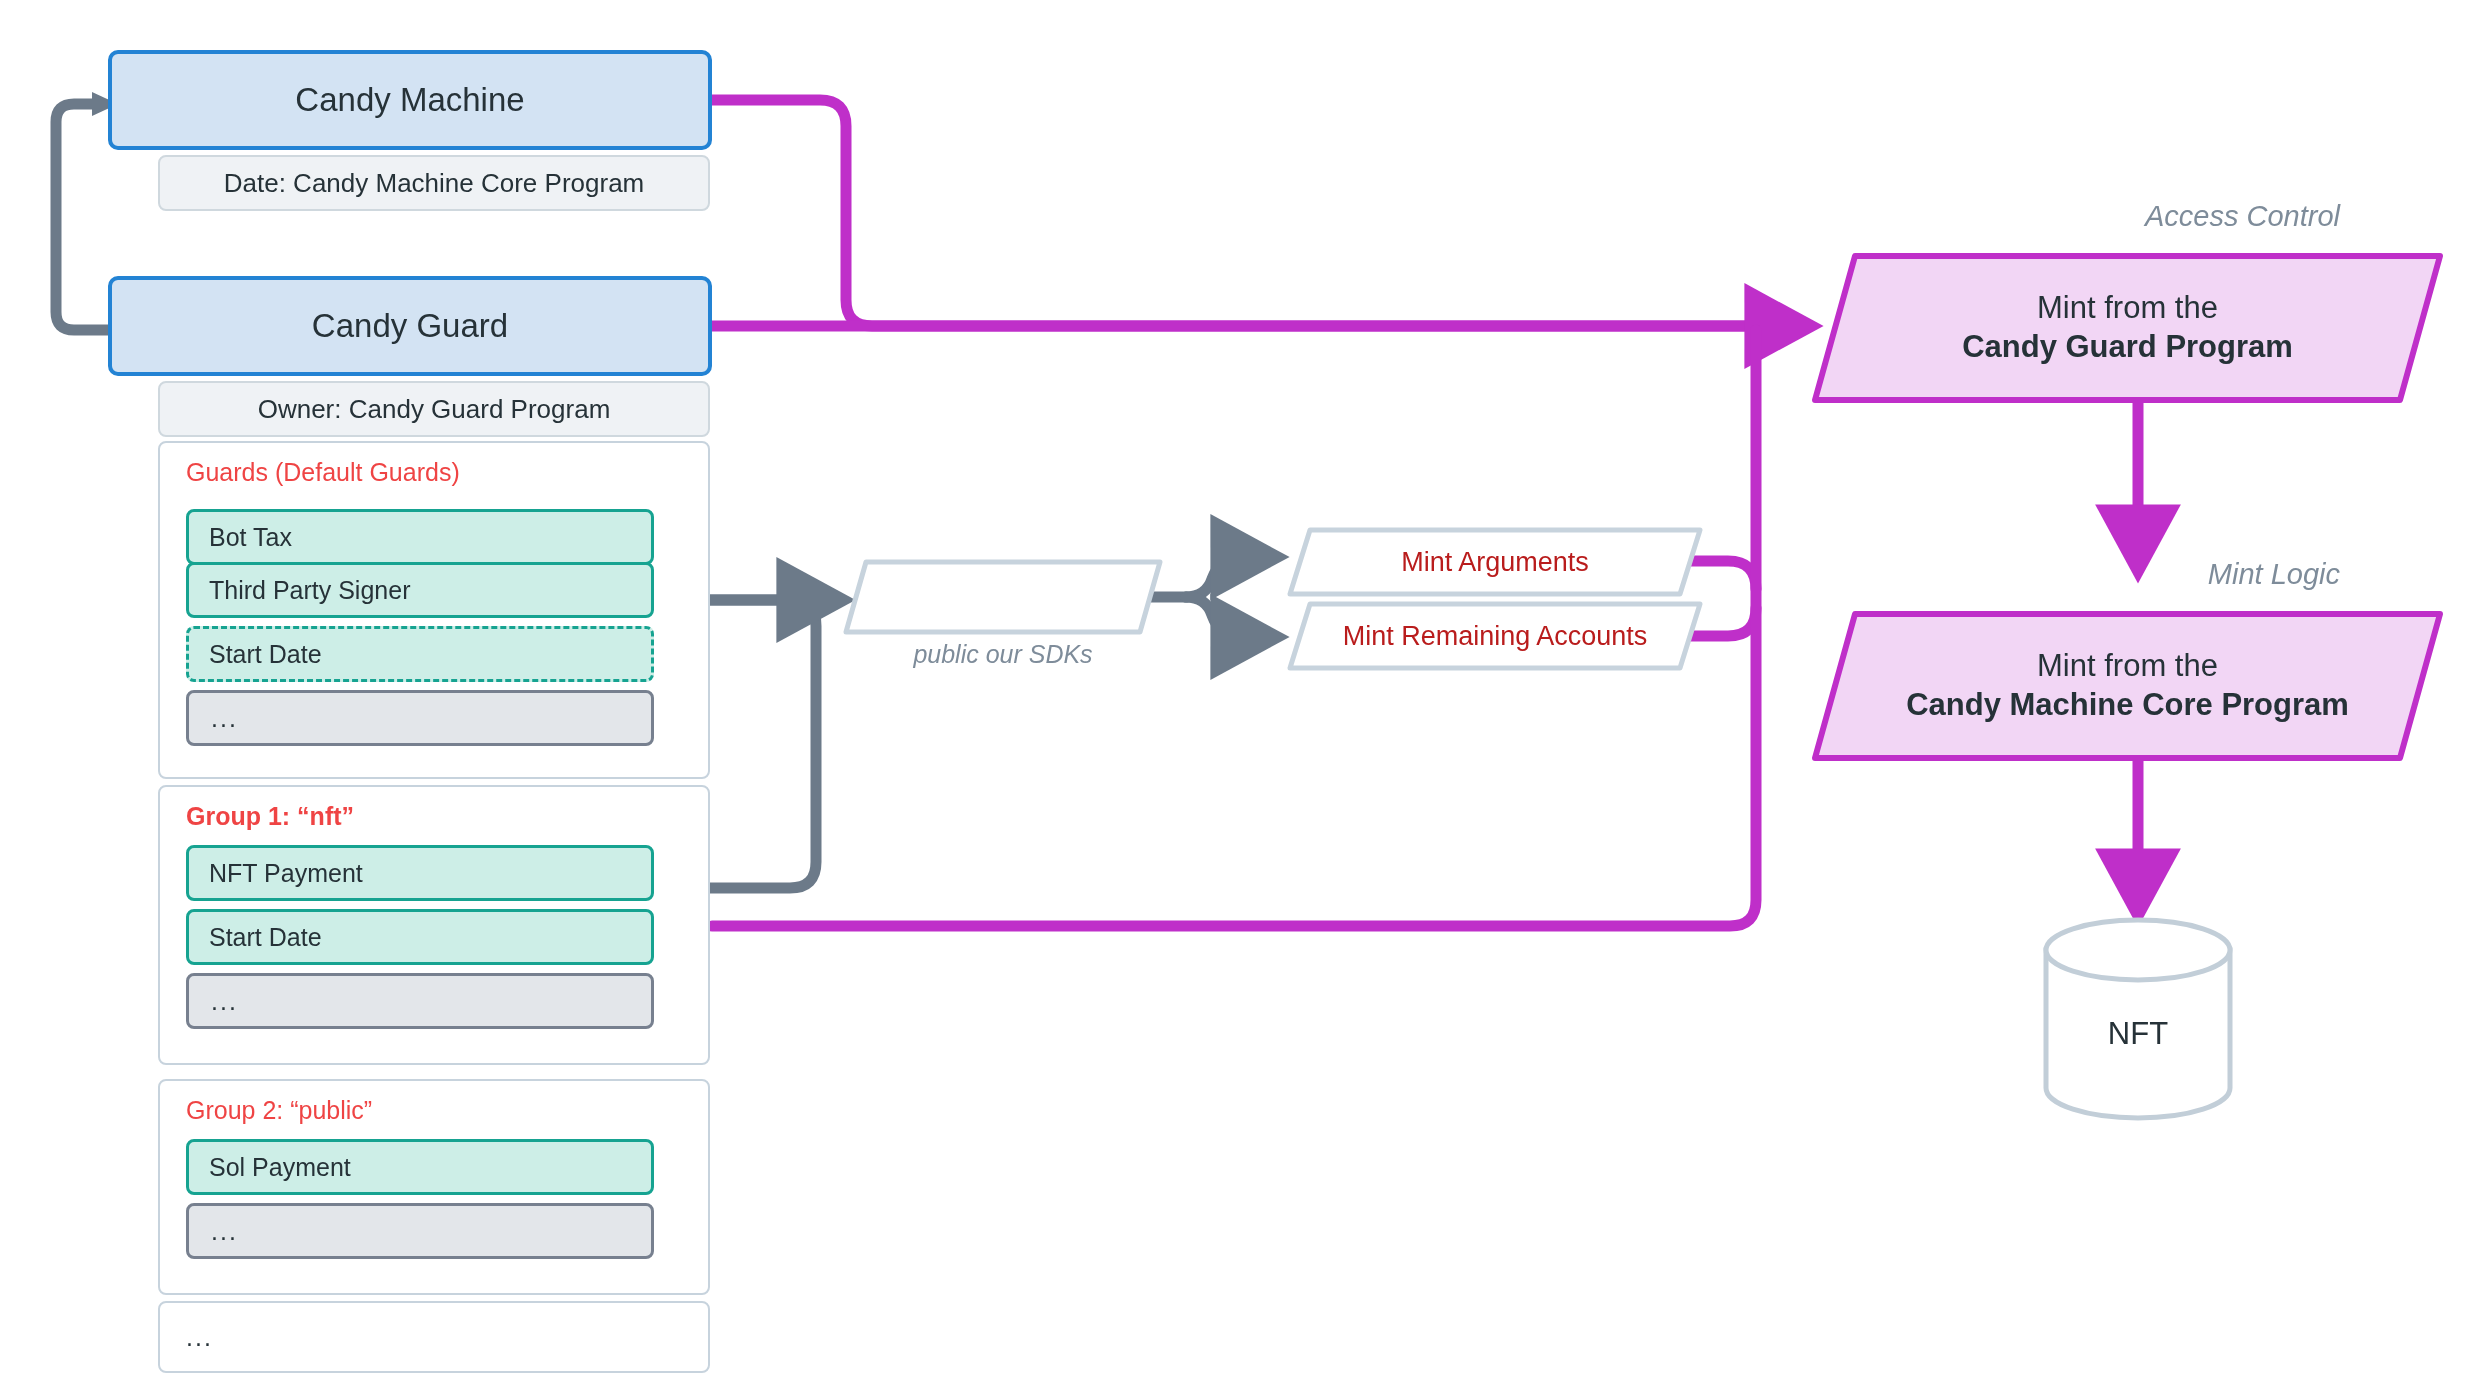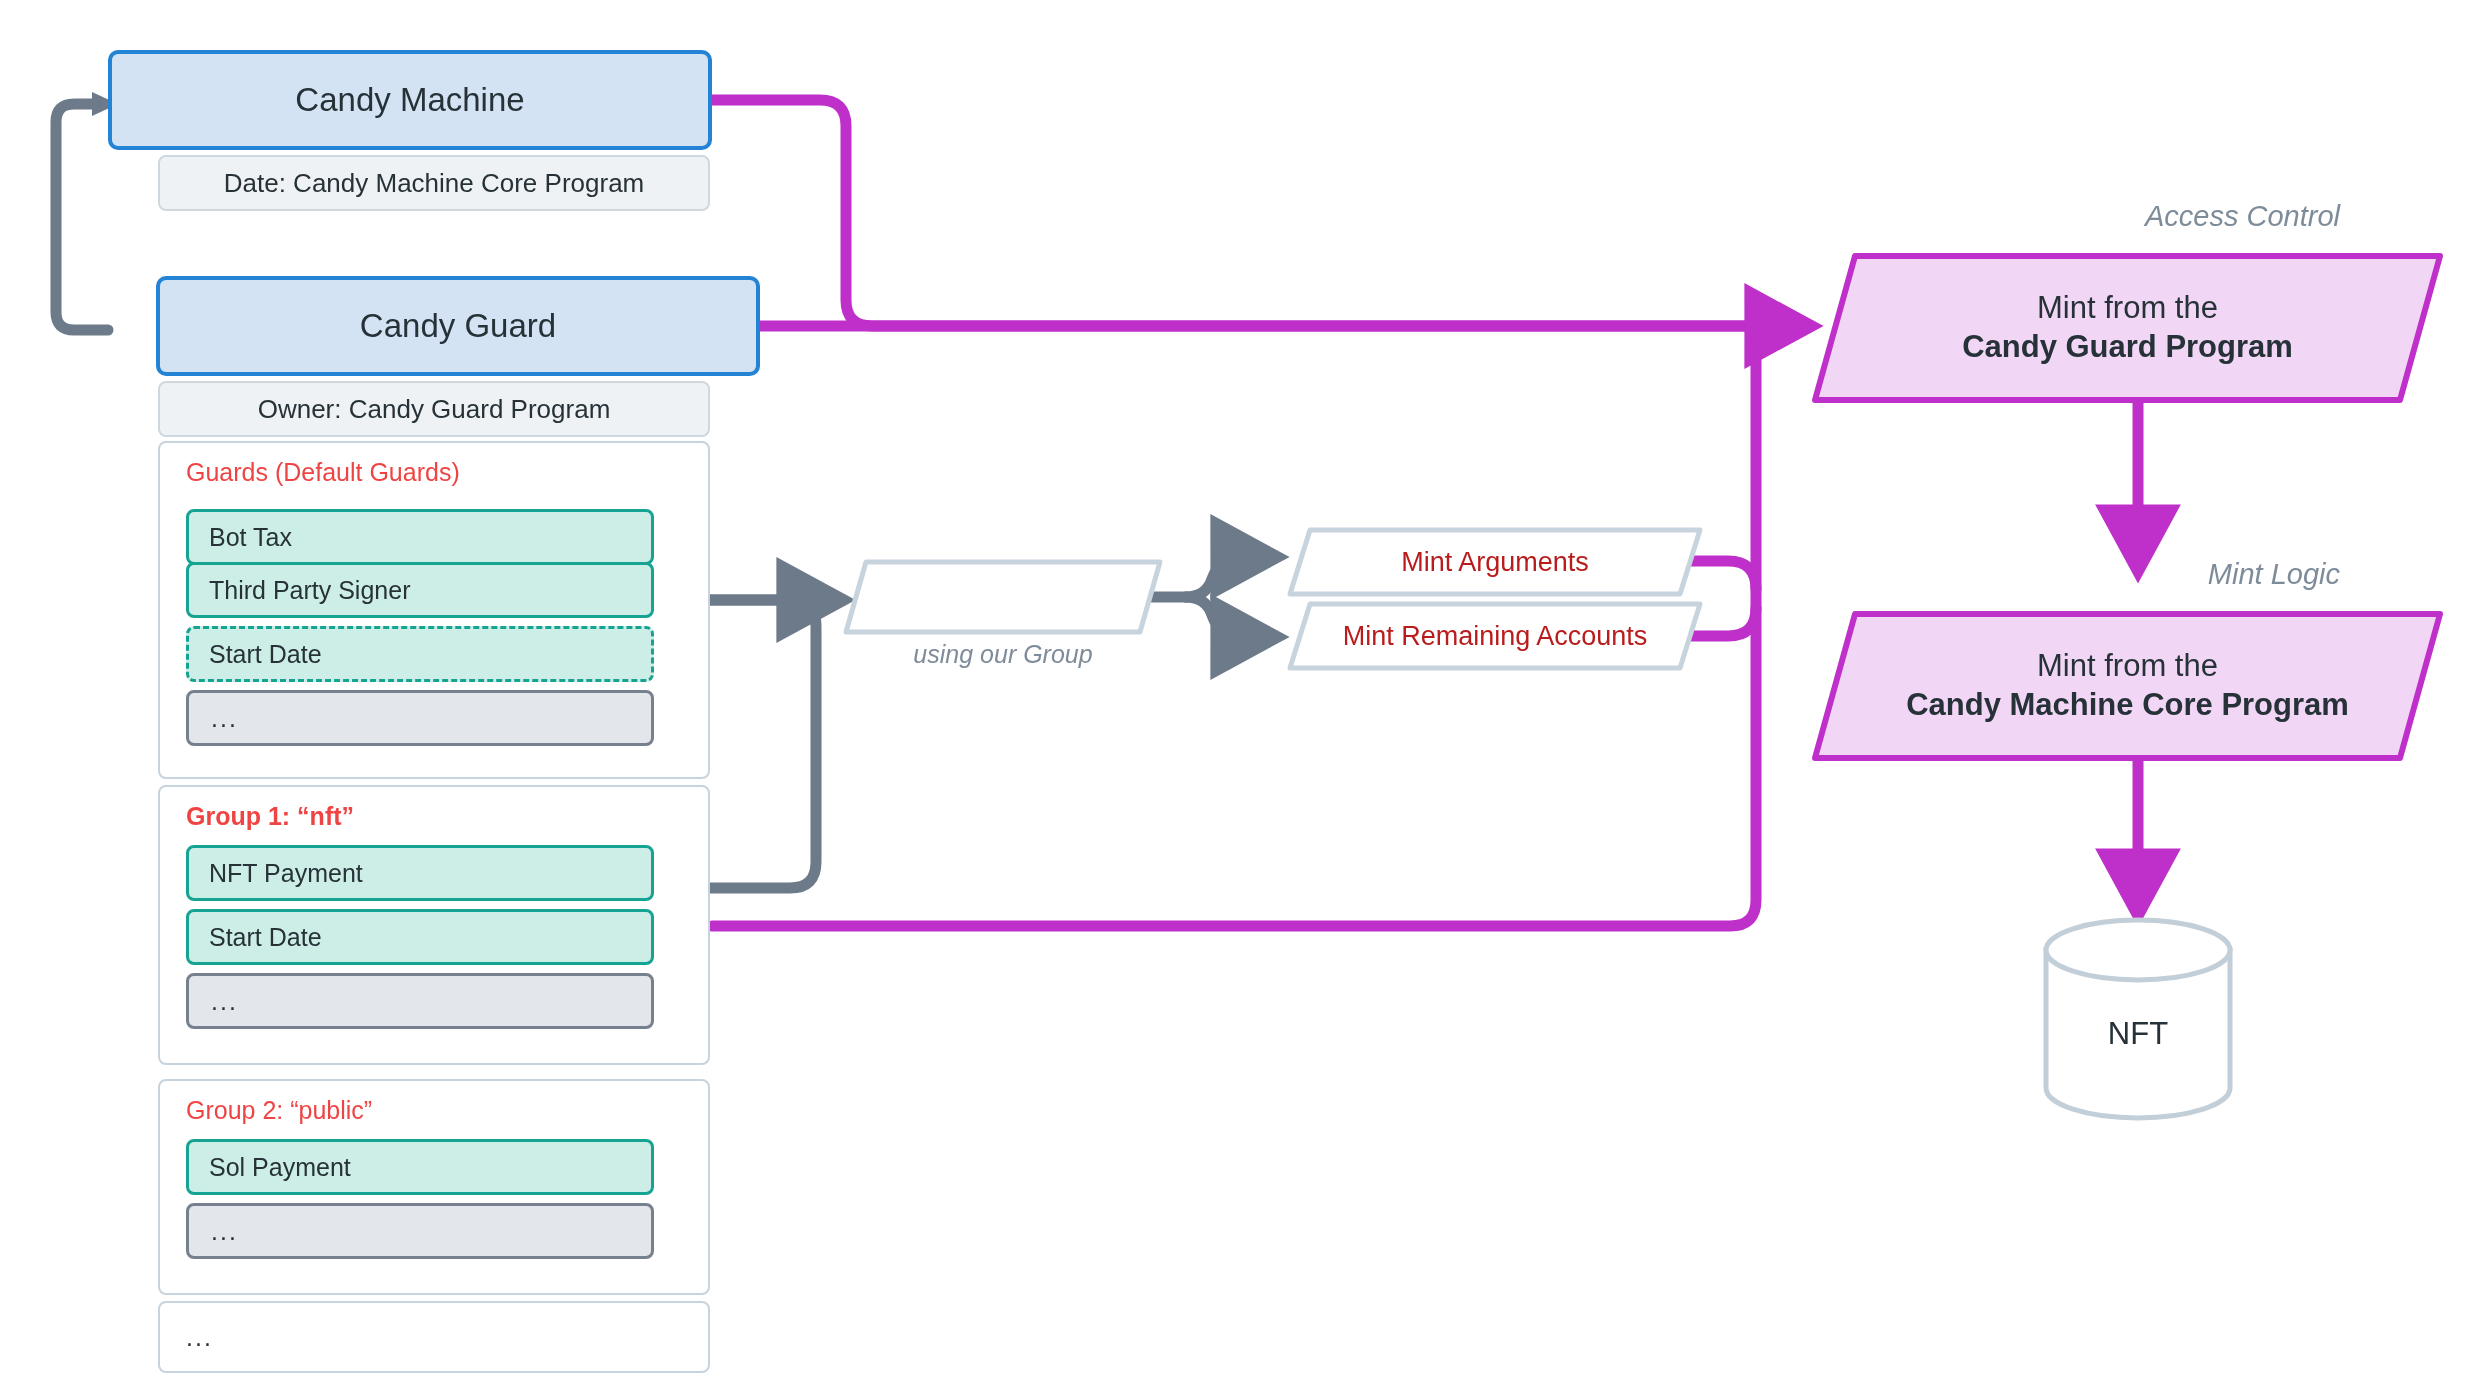--- a/index.html
+++ b/index.html
@@ -121,21 +121,21 @@
     </g>
   </svg>
 
   <div class="abs acct-head" style="left:108px;top:50px;width:604px;height:100px;">
     <span>Candy Machine</span>
   </div>
   <div class="abs owner" style="left:158px;top:155px;width:552px;height:56px;">
     <span>Date: Candy Machine Core Program</span>
   </div>
 
-  <div class="abs acct-head" style="left:108px;top:276px;width:604px;height:100px;margin-left:48px;">
+  <div class="abs acct-head" style="left:108px;top:276px;width:604px;height:100px;">
     <span>Candy Guard</span>
   </div>
   <div class="abs owner" style="left:158px;top:381px;width:552px;height:56px;">
     <span>Owner: Candy Guard Program</span>
   </div>
 
   <div class="abs panel" style="left:158px;top:441px;width:552px;height:338px;"></div>
   <div class="panel-title" style="left:186px;top:458px;">Guards (Default Guards)</div>
   <div class="abs guard" style="left:186px;top:509px;width:468px;height:56px;">
     <span>Bot Tax</span>
@@ -169,21 +169,21 @@
   </div>
   <div class="abs more" style="left:186px;top:1203px;width:468px;height:56px;">
     <span>...</span>
   </div>
 
   <div class="abs panel" style="left:158px;top:1301px;width:552px;height:72px;"></div>
   <div class="abs ellipsis-panel" style="left:158px;top:1301px;width:552px;height:72px;">
     <span>...</span>
   </div>
 
-  <div class="sublabel" style="left:846px;top:640px;width:314px;">using our Group</div>
+  <div class="sublabel" style="left:846px;top:640px;width:314px;">public our SDKs</div>
 
   <div class="para-wrap" style="left:1290px;top:530px;width:410px;height:64px;">
     <div class="para-label">Mint Arguments</div>
   </div>
   <div class="para-wrap" style="left:1290px;top:604px;width:410px;height:64px;">
     <div class="para-label">Mint Remaining Accounts</div>
   </div>
 
   <div class="side-note" style="left:1900px;top:200px;width:440px;">Access Control</div>
   <div class="para-wrap" style="left:1815px;top:256px;width:625px;height:144px;">

